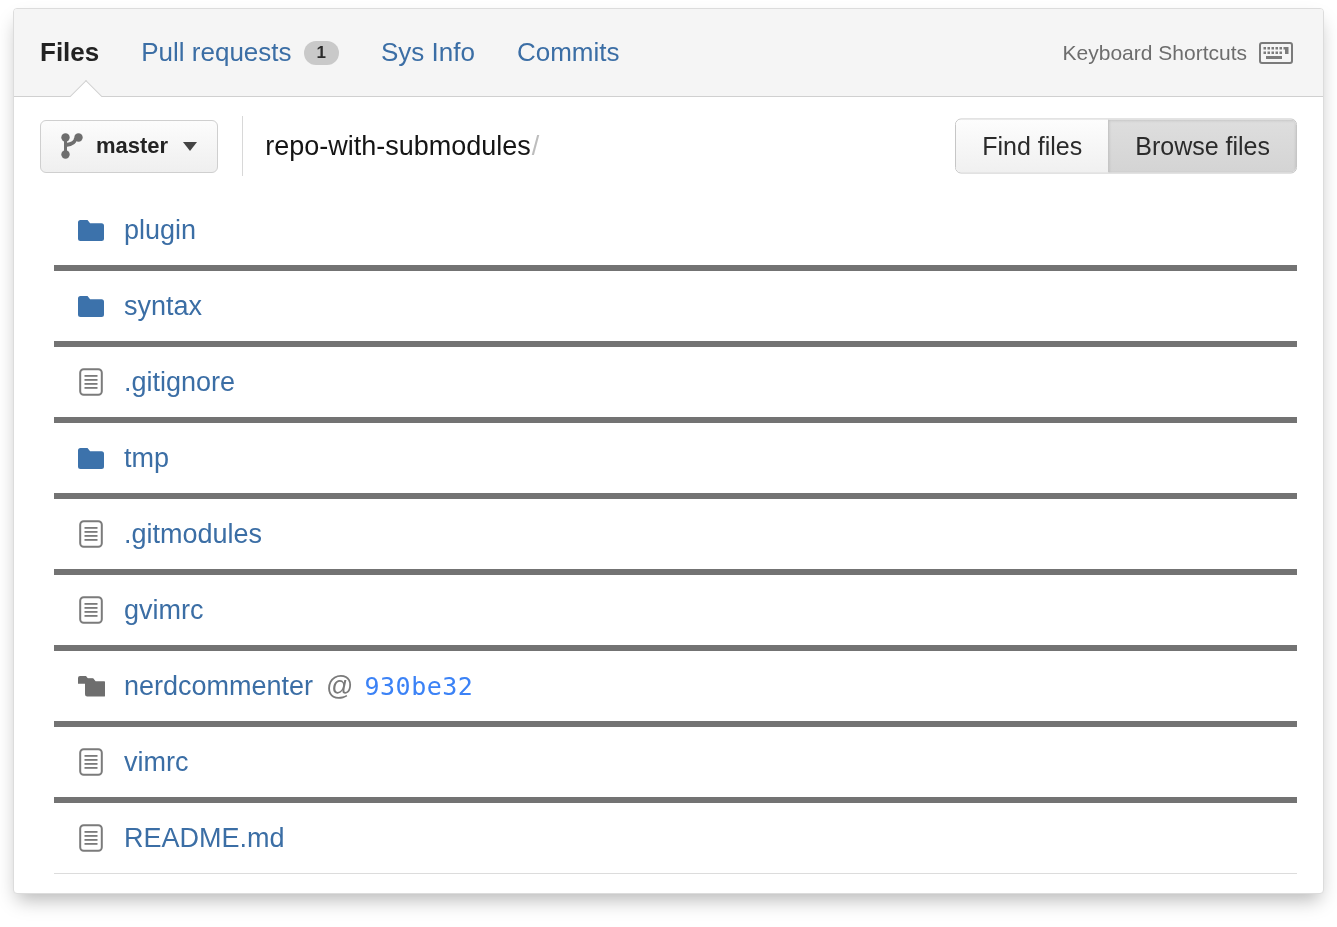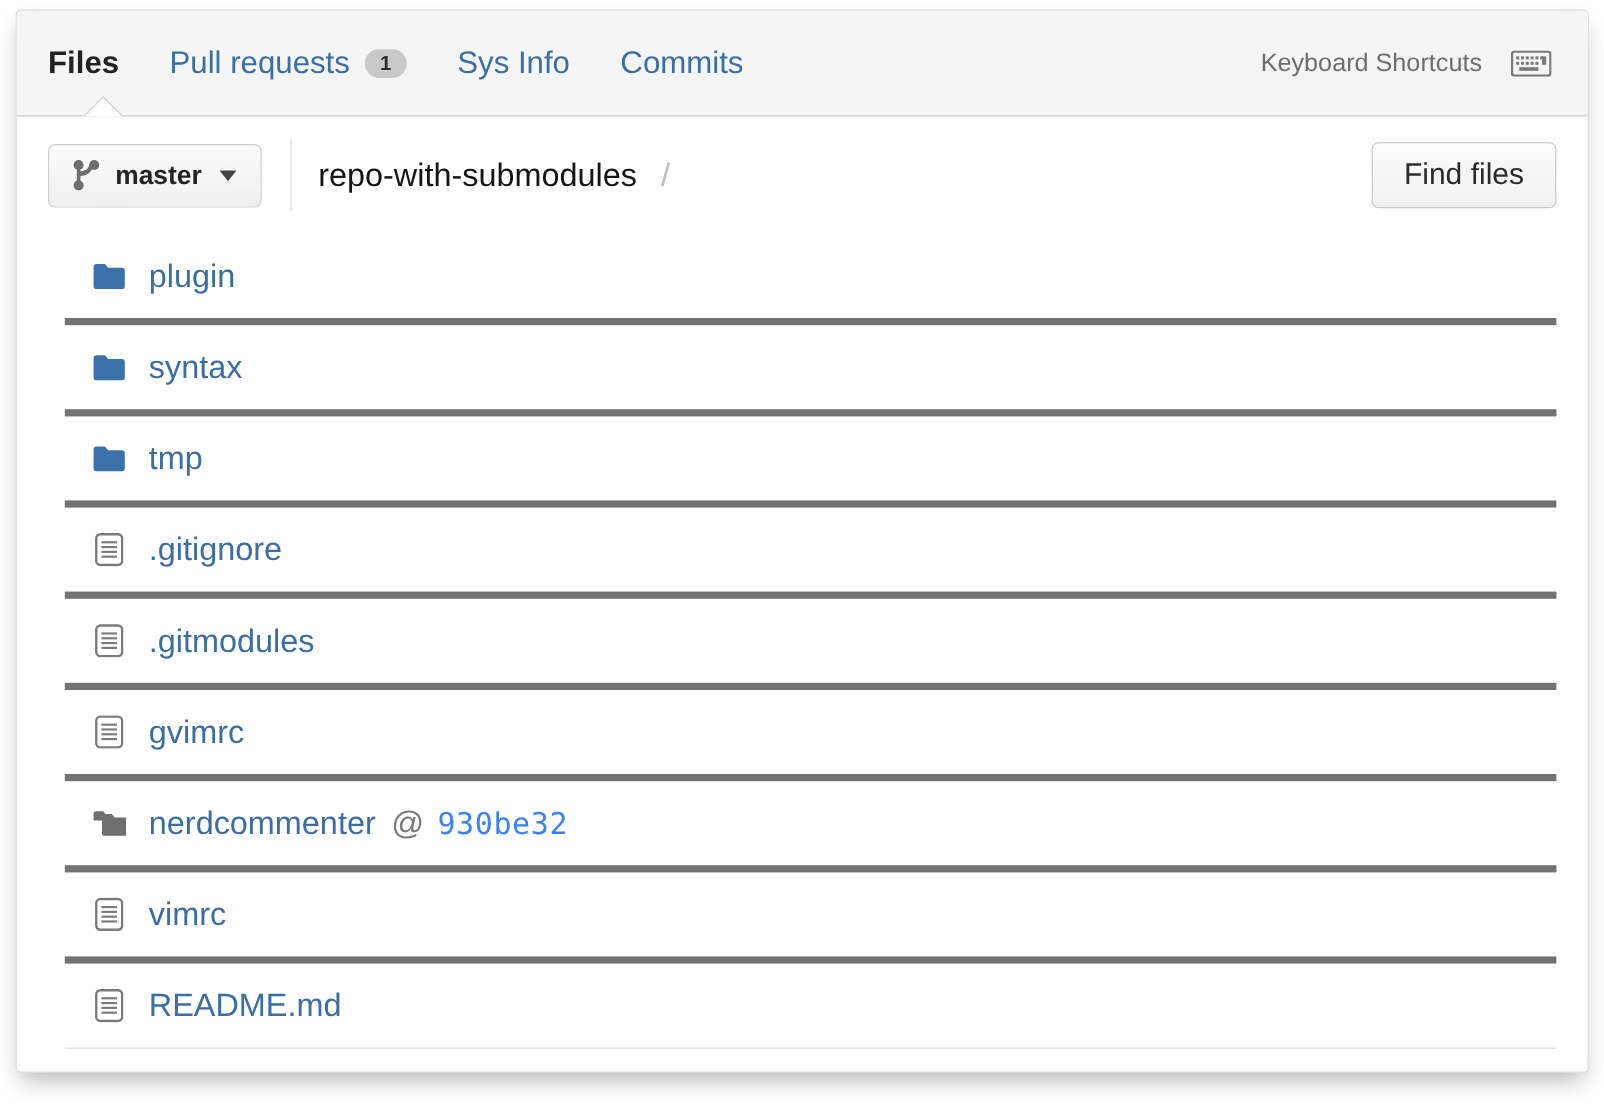--- a/index.html
+++ b/index.html
@@ -104,21 +104,21 @@
     transform: rotate(45deg);
   }
 
   .kbd-shortcuts {
     position: absolute;
     right: 30px;
     top: 0;
     height: 87px;
     display: flex;
     align-items: center;
-    gap: 24px;
+    gap: 12px;
     color: #6d6d6d;
     font-size: 21px;
     cursor: pointer;
   }
   .kbd-icon {
     display: block;
     width: 34px;
     height: 22px;
   }
 
@@ -161,21 +161,21 @@
     width: 1px;
     height: 60px;
     background: #d8d8d8;
     margin: 0 22px 0 24px;
   }
   .breadcrumb {
     font-size: 27px;
     color: #151515;
     display: flex;
     align-items: baseline;
-    gap: 20px;
+    gap: 1px;
     white-space: nowrap;
   }
   .breadcrumb .sep { color: #bdbdbd; }
 
   .btn-group {
     position: absolute;
     right: 26px;
     top: 50%;
     transform: translateY(-50%);
     display: flex;
@@ -317,20 +317,21 @@
 
       <div class="vdivider"></div>
 
       <div class="breadcrumb">
         <span>repo-with-submodules</span>
         <span class="sep">/</span>
       </div>
 
       <div class="btn-group">
         <div class="btn">Find files</div>
+        <div class="btn selected">Browse files</div>
       </div>
     </div>
 
     <div class="filelist">
 
       <div class="file-row">
         <span class="file-icon">
           <svg width="28" height="22" viewBox="0 0 28 22" xmlns="http://www.w3.org/2000/svg">
             <path d="M1 3.5 a2.5 2.5 0 0 1 2.5 -2.5 h7 l2.6 3.2 h11.4 a2.5 2.5 0 0 1 2.5 2.5 v12.8 a2.5 2.5 0 0 1 -2.5 2.5 h-21 a2.5 2.5 0 0 1 -2.5 -2.5 z" fill="#3c72ab"></path>
           </svg>
@@ -338,48 +339,48 @@
         <span class="file-name">plugin</span>
       </div>
 
       <div class="file-row">
         <span class="file-icon">
           <svg width="28" height="22" viewBox="0 0 28 22" xmlns="http://www.w3.org/2000/svg">
             <path d="M1 3.5 a2.5 2.5 0 0 1 2.5 -2.5 h7 l2.6 3.2 h11.4 a2.5 2.5 0 0 1 2.5 2.5 v12.8 a2.5 2.5 0 0 1 -2.5 2.5 h-21 a2.5 2.5 0 0 1 -2.5 -2.5 z" fill="#3c72ab"></path>
           </svg>
         </span>
         <span class="file-name">syntax</span>
-      </div>
-
-      <div class="file-row">
-        <span class="file-icon">
-          <svg width="28" height="22" viewBox="0 0 28 22" xmlns="http://www.w3.org/2000/svg">
-            <path d="M1 3.5 a2.5 2.5 0 0 1 2.5 -2.5 h7 l2.6 3.2 h11.4 a2.5 2.5 0 0 1 2.5 2.5 v12.8 a2.5 2.5 0 0 1 -2.5 2.5 h-21 a2.5 2.5 0 0 1 -2.5 -2.5 z" fill="#3c72ab"></path>
-          </svg>
-        </span>
-        <span class="file-name">tmp</span>
       </div>
 
       <div class="file-row">
         <span class="file-icon">
           <svg width="24" height="28" viewBox="0 0 24 28" xmlns="http://www.w3.org/2000/svg">
             <rect x="1.2" y="1.2" width="21.6" height="25.6" rx="3.5" ry="3.5" fill="#ffffff" stroke="#7b7b7b" stroke-width="2"></rect>
             <g fill="#7b7b7b">
               <rect x="5.5" y="7" width="13" height="1.8"></rect>
               <rect x="5.5" y="11" width="13" height="1.8"></rect>
               <rect x="5.5" y="15" width="13" height="1.8"></rect>
               <rect x="5.5" y="19" width="13" height="1.8"></rect>
             </g>
           </svg>
         </span>
         <span class="file-name">.gitignore</span>
       </div>
 
       <div class="file-row">
         <span class="file-icon">
+          <svg width="28" height="22" viewBox="0 0 28 22" xmlns="http://www.w3.org/2000/svg">
+            <path d="M1 3.5 a2.5 2.5 0 0 1 2.5 -2.5 h7 l2.6 3.2 h11.4 a2.5 2.5 0 0 1 2.5 2.5 v12.8 a2.5 2.5 0 0 1 -2.5 2.5 h-21 a2.5 2.5 0 0 1 -2.5 -2.5 z" fill="#3c72ab"></path>
+          </svg>
+        </span>
+        <span class="file-name">tmp</span>
+      </div>
+
+      <div class="file-row">
+        <span class="file-icon">
           <svg width="24" height="28" viewBox="0 0 24 28" xmlns="http://www.w3.org/2000/svg">
             <rect x="1.2" y="1.2" width="21.6" height="25.6" rx="3.5" ry="3.5" fill="#ffffff" stroke="#7b7b7b" stroke-width="2"></rect>
             <g fill="#7b7b7b">
               <rect x="5.5" y="7" width="13" height="1.8"></rect>
               <rect x="5.5" y="11" width="13" height="1.8"></rect>
               <rect x="5.5" y="15" width="13" height="1.8"></rect>
               <rect x="5.5" y="19" width="13" height="1.8"></rect>
             </g>
           </svg>
         </span>

